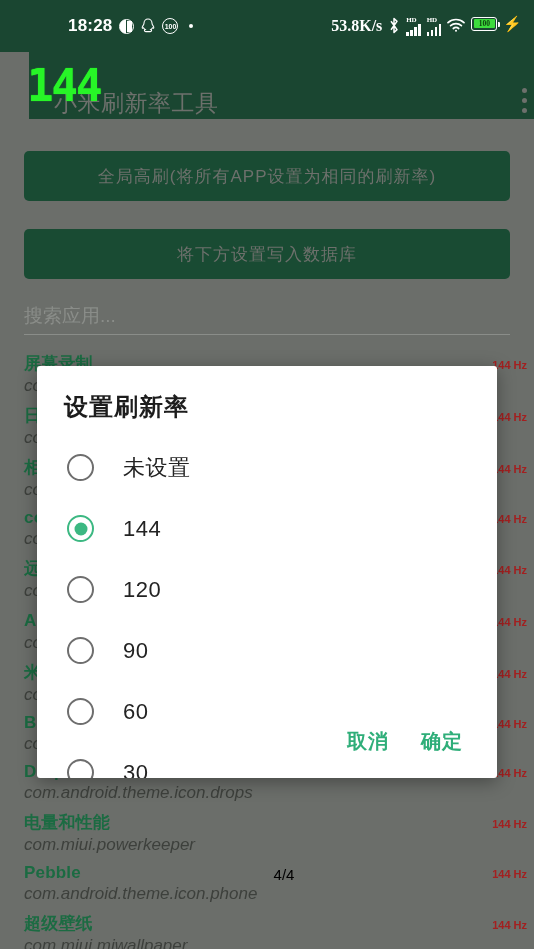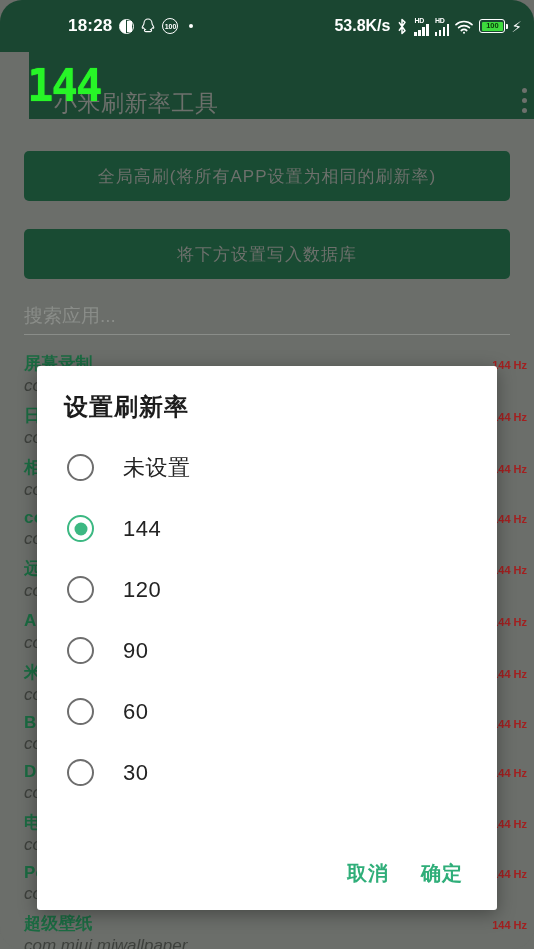--- a/index.html
+++ b/index.html
@@ -7,39 +7,38 @@
     width: 534px; height: 949px;
     overflow: hidden;
     font-family: "Liberation Sans", "DejaVu Sans", sans-serif;
     background: #6b6e6a;
   }
   #app {
     position: relative;
     width: 534px; height: 949px;
     background: #6b6e6a;
     overflow: hidden;
-    border-radius: 22px;
   }
 
   
   .statusbar {
     position: absolute; top: 0; left: 0;
     width: 534px; height: 52px;
     background: #1a4631;
     display: flex; align-items: center;
     color: #ffffff;
     font-size: 17px; font-weight: bold;
   }
   .sb-left {
     display: flex; align-items: center; gap: 7px;
     margin-left: 68px;
   }
   .sb-right {
-    display: flex; align-items: center; gap: 6px;
-    margin-left: auto; margin-right: 12px;
+    display: flex; align-items: flex-start; gap: 6px;
+    margin-left: auto; margin-right: 12px; font-family: Liberation Serif, serif;
   }
   .sb-time { letter-spacing: .2px; font-size: 17px; }
   .sb-netspeed { font-size: 16px; font-weight: bold; }
   .icon-dnd {
     width: 15px; height: 15px; border-radius: 50%;
     background: linear-gradient(90deg, #ffffff 50%, transparent 50%);
     border: 1.6px solid #ffffff;
     position: relative;
   }
   .icon-dnd::after{
@@ -179,21 +178,21 @@
 
   
   .scrim {
     position: absolute; inset: 0;
     background: rgba(0,0,0,0.0);
     z-index: 30;
   }
   .dialog {
     position: absolute;
     left: 37px; top: 366px;
-    width: 460px; height: 544px;
+    width: 460px; height: 412px;
     background: #ffffff;
     border-radius: 3px;
     z-index: 35;
     box-shadow: 0 4px 18px rgba(0,0,0,0.35);
     overflow: hidden;
   }
   .dialog-title {
     font-size: 24px; font-weight: bold; color: #1c1c1c;
     padding: 25px 0 0 27px;
     letter-spacing: 1px;

